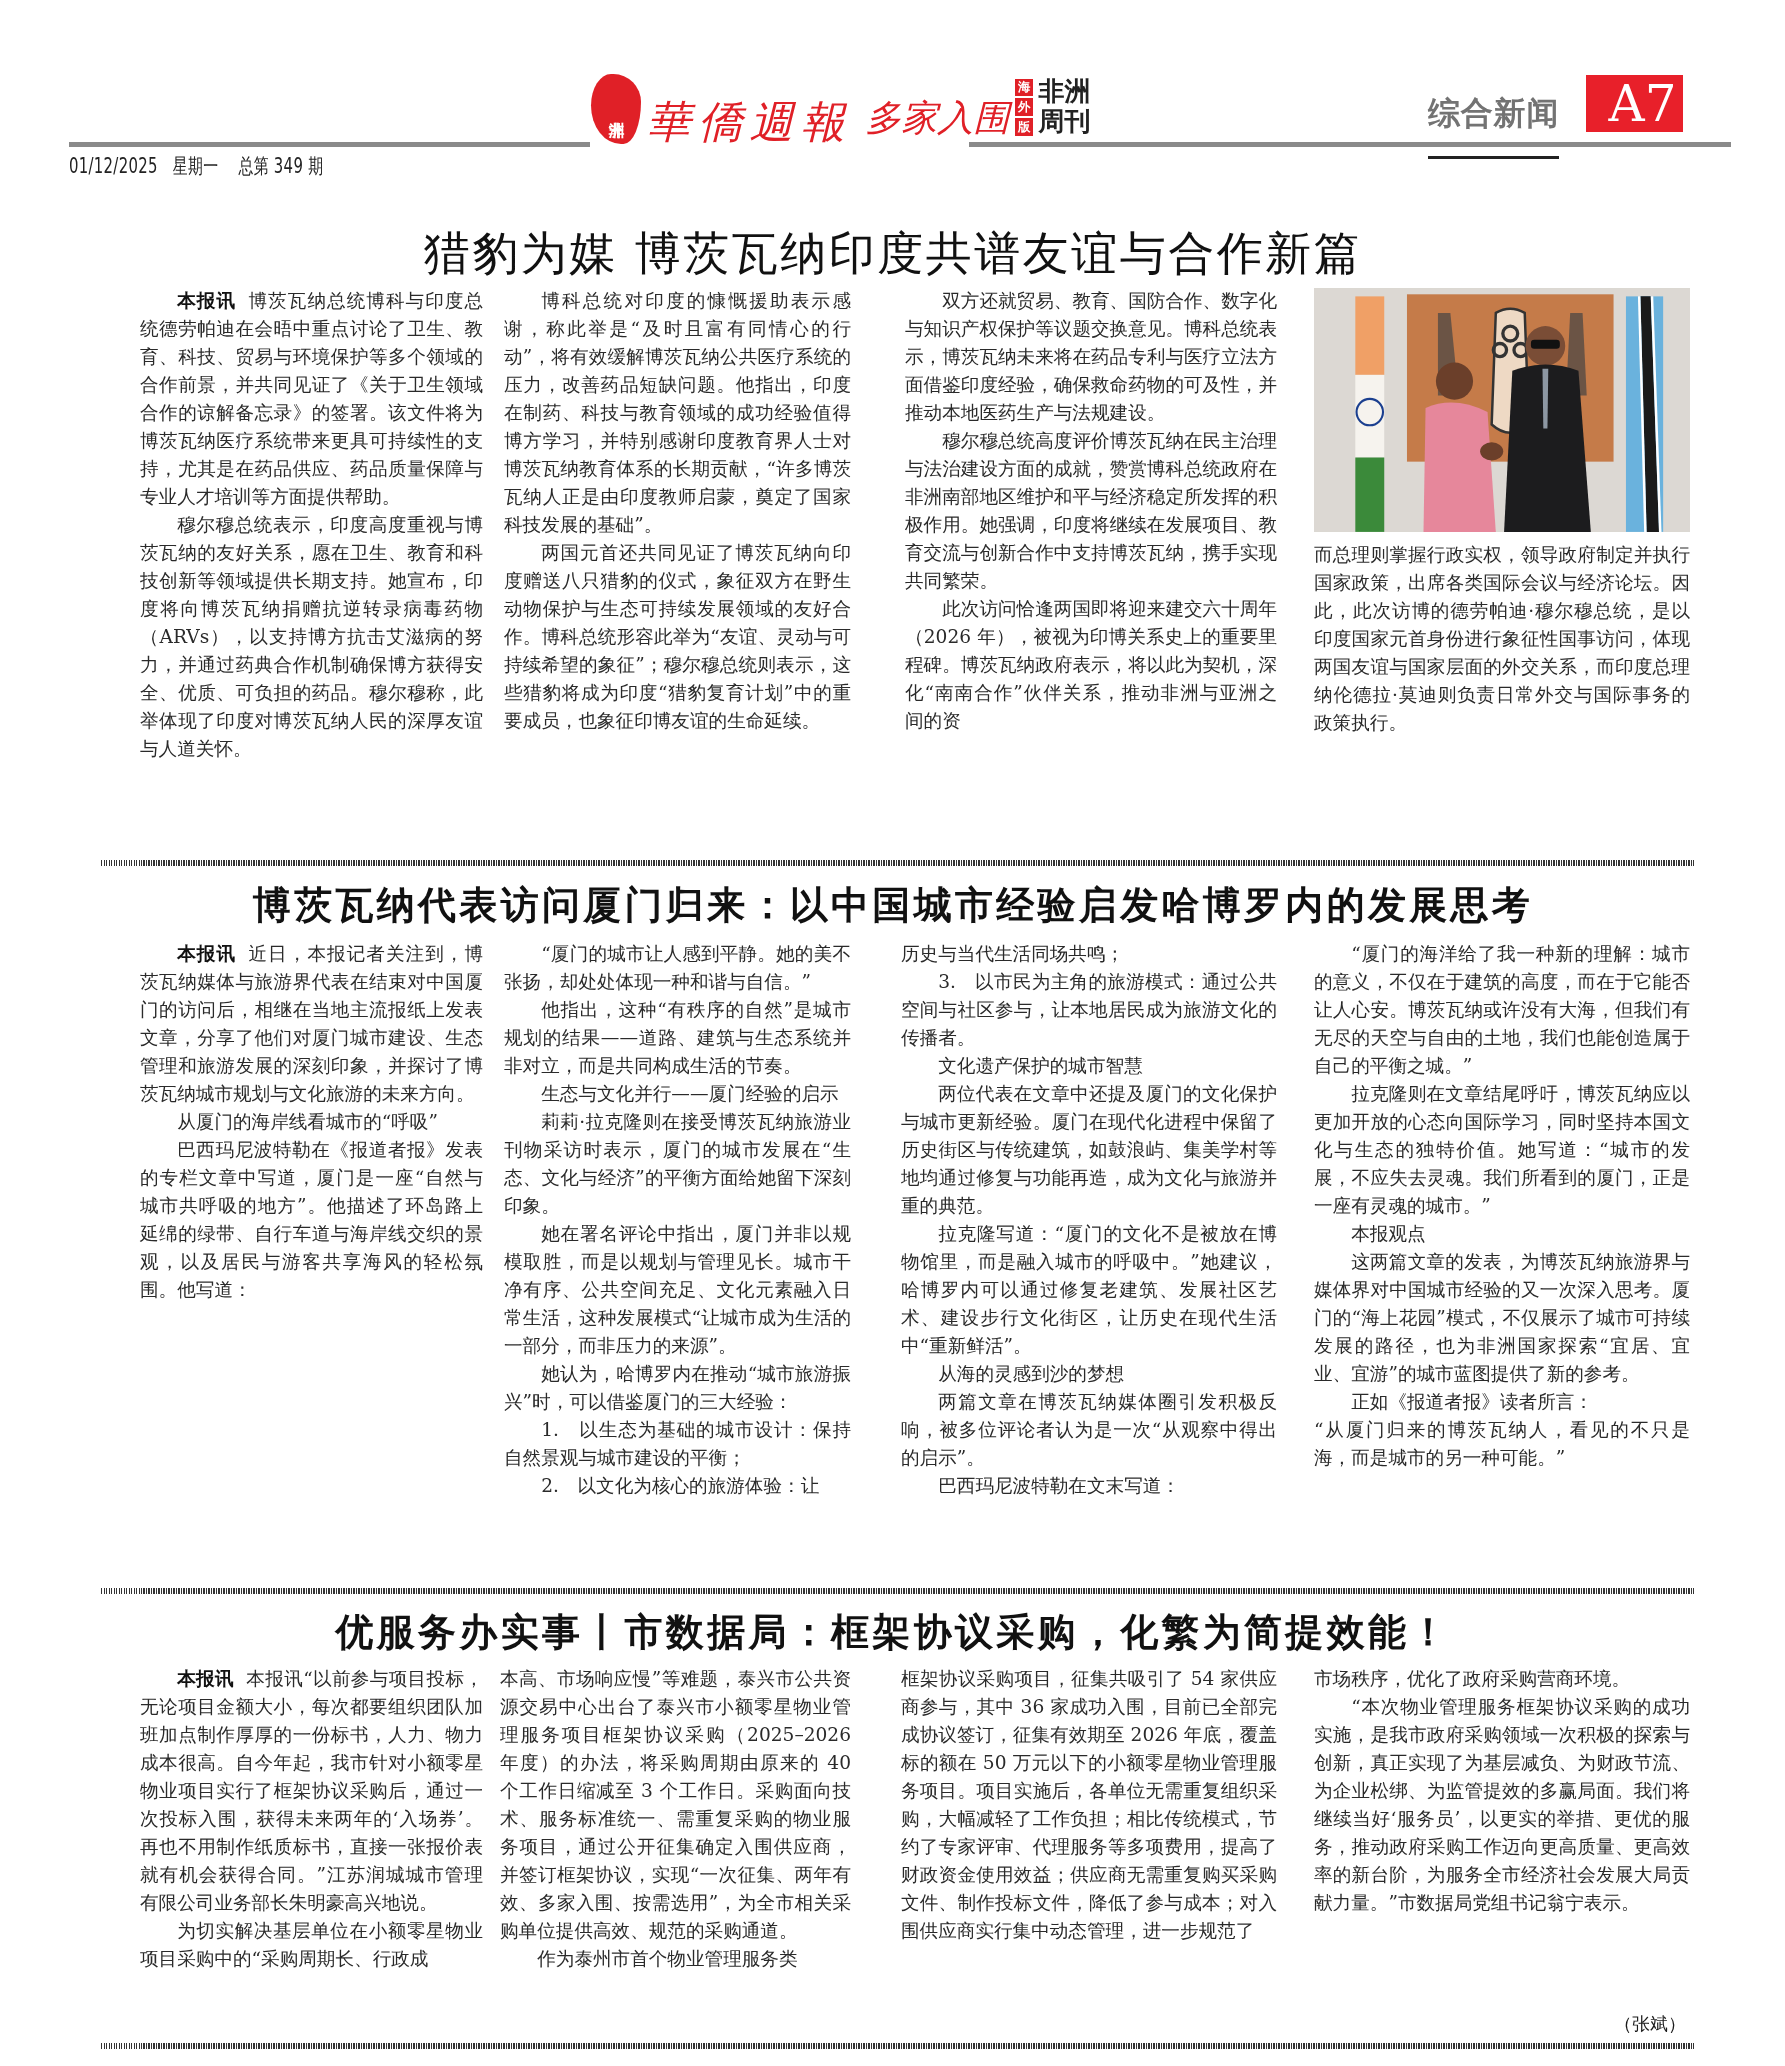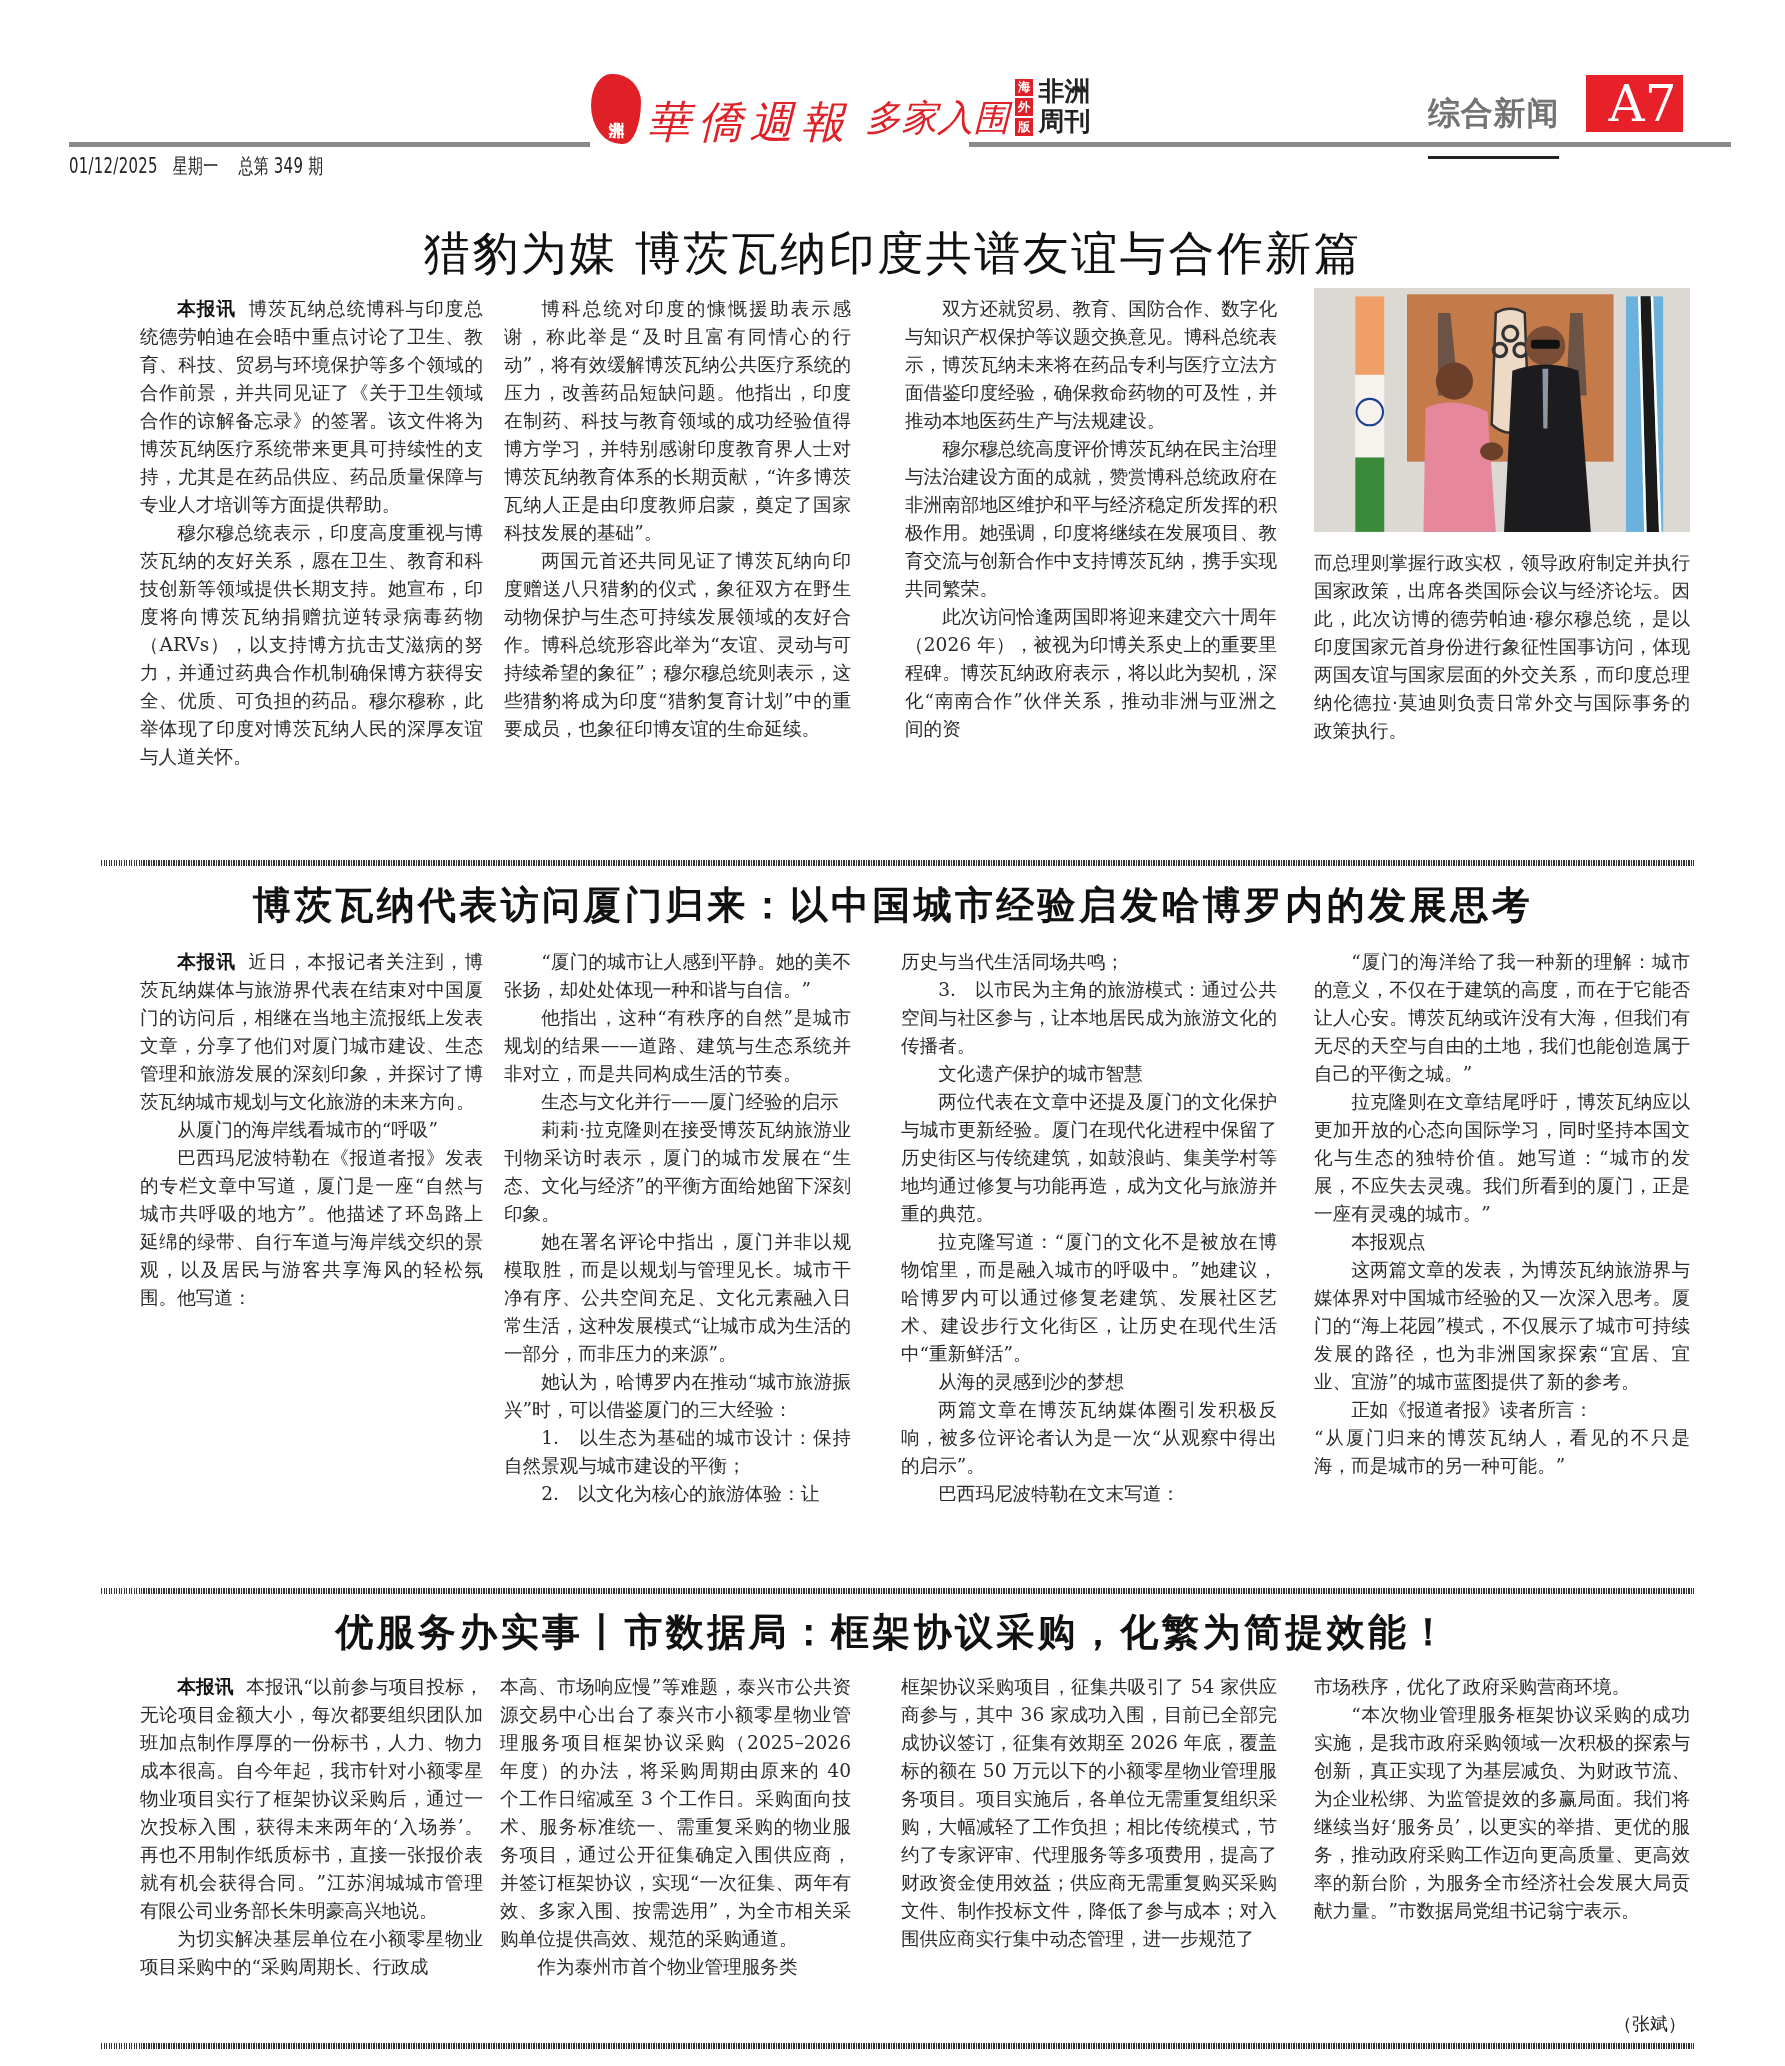--- a/index.html
+++ b/index.html
@@ -16,21 +16,21 @@
   .ed-badge{width:17.4px;height:17.4px;background:#e02027;color:#fff;font-family:"DejaVu Sans",sans-serif;font-weight:bold;font-size:12.4px;display:flex;align-items:center;justify-content:center;}
   .ed-name{font-family:"DejaVu Sans",sans-serif;font-weight:bold;font-size:26px;line-height:1.15;margin-bottom:7.4px;color:#222;}
   .sec-name{left:1428px;top:92px;font-family:"DejaVu Sans",sans-serif;font-weight:bold;font-size:32px;letter-spacing:0.8px;color:#737373;border-bottom:3.3px solid #222;padding-bottom:20px;white-space:nowrap;}
   .page-no{left:1586px;top:75px;width:81px;height:57px;background:#e8202a;color:#fff;font-family:"DejaVu Serif",serif;font-size:50px;display:flex;align-items:center;justify-content:center;padding-left:16px;}
   
   .hl{left:0;width:1786px;text-align:center;font-weight:bold;white-space:nowrap;color:#111;}
   .hl-serif{font-family:"DejaVu Serif",serif;font-weight:normal;font-size:46px;letter-spacing:2.5px;}
   .hl-sans{font-family:"DejaVu Sans","Liberation Sans",sans-serif;font-size:38px;letter-spacing:3.3px;}
   .divider{left:101px;width:1593px;height:5.8px;background:repeating-linear-gradient(90deg,#333 0 1.2px,#fff 1.2px 2.5px);}
   
-  .col{font-size:18.6px;line-height:28px;text-align:justify;color:#2a2a2a;margin-top:8px;}
+  .col{font-size:18.6px;line-height:28px;text-align:justify;color:#2a2a2a;}
   .col p{margin:0;text-indent:2em;}
   .col p.noind{text-indent:0;}
   .lead{font-family:"DejaVu Sans",sans-serif;font-weight:bold;color:#111;margin-right:12.4px;}
   .sig{text-align:right;font-size:18px;font-family:"DejaVu Sans",sans-serif;}
   .photo{left:1314px;top:288px;width:376px;height:244px;overflow:hidden;background:#d9d6d2;}
 </style>
 </head>
 <body>
 
 <div class="abs mh-date">

